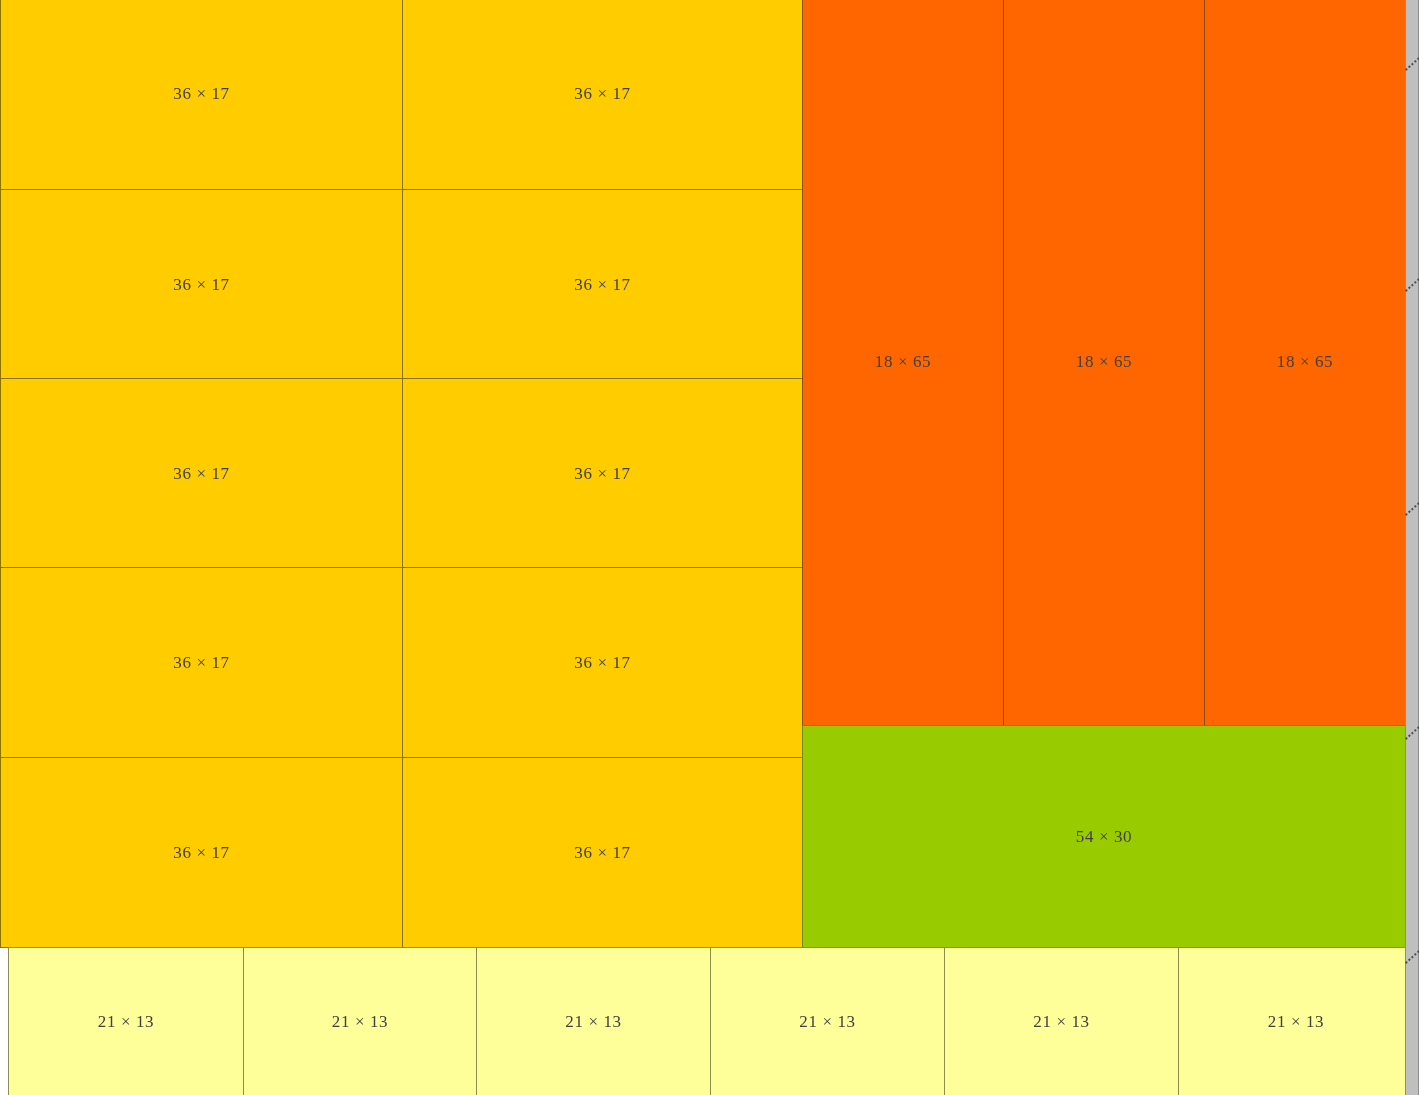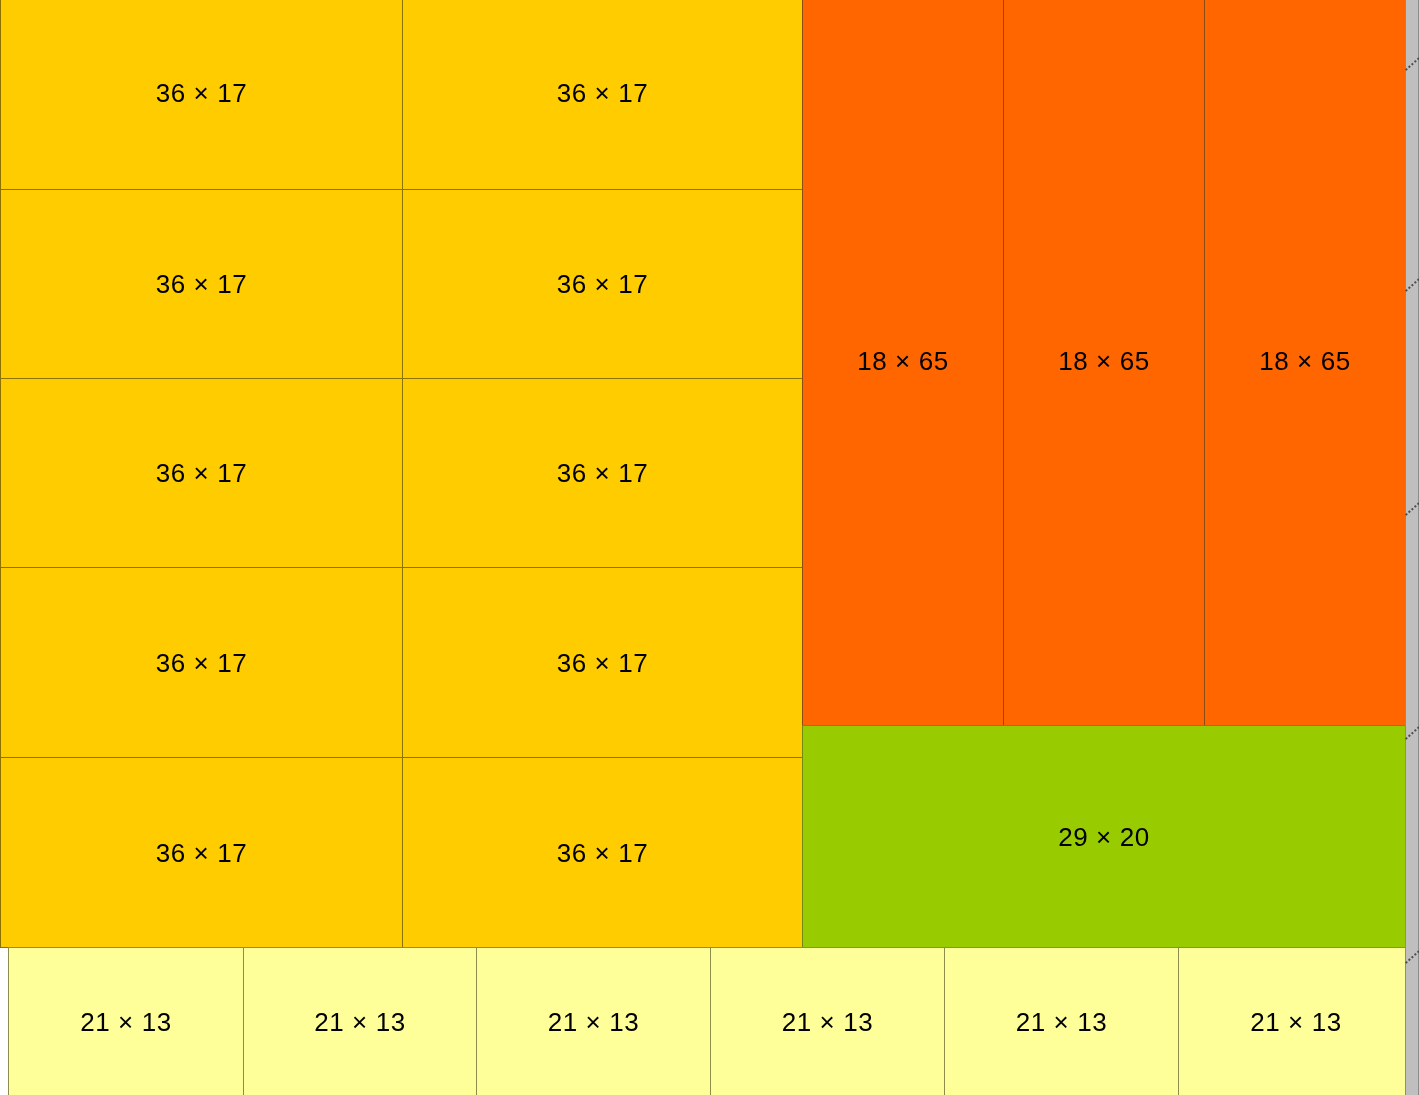--- a/index.html
+++ b/index.html
@@ -21,23 +21,23 @@
   .rect {
     position: absolute;
     box-sizing: border-box;
     border: 1px solid #7f7f33;
     display: flex;
     align-items: center;
     justify-content: center;
     overflow: hidden;
   }
   .rect-label {
-    font-family: Liberation Sans, sans-serif;
-    font-size: 26px;
-    color: #000000;
+    font-family: Liberation Serif, serif;
+    font-size: 17px;
+    color: #404040;
     letter-spacing: 0.6px;
     white-space: nowrap;
     line-height: 1;
     -webkit-font-smoothing: antialiased;
   }
   .rect.c-yellow   { background: #ffcc00; border-color: #8c7300; }
   .rect.c-orange   { background: #ff6600; border-color: #8c4d12; }
   .rect.c-green    { background: #99cc00; border-color: #6e8c12; }
   .rect.c-pale     { background: #ffff99; border-color: #8c8c4d; margin-left: 8px; }
 
@@ -96,21 +96,21 @@
       <div class="rect c-orange" style="left: 802px; top: -4px; width: 202px; height: 730px;">
         <span class="rect-label">18 × 65</span>
       </div>
       <div class="rect c-orange" style="left: 1003px; top: -4px; width: 202px; height: 730px;">
         <span class="rect-label">18 × 65</span>
       </div>
       <div class="rect c-orange" style="left: 1204px; top: -4px; width: 202px; height: 730px;">
         <span class="rect-label">18 × 65</span>
       </div>
       <div class="rect c-green" style="left: 802px; top: 725px; width: 604px; height: 223px;">
-        <span class="rect-label">29 × 20</span>
+        <span class="rect-label">54 × 30</span>
       </div>
       <div class="rect c-pale" style="left: 0px; top: 947px; width: 236px; height: 149px;">
         <span class="rect-label">21 × 13</span>
       </div>
       <div class="rect c-pale" style="left: 235px; top: 947px; width: 234px; height: 149px;">
         <span class="rect-label">21 × 13</span>
       </div>
       <div class="rect c-pale" style="left: 468px; top: 947px; width: 235px; height: 149px;">
         <span class="rect-label">21 × 13</span>
       </div>

